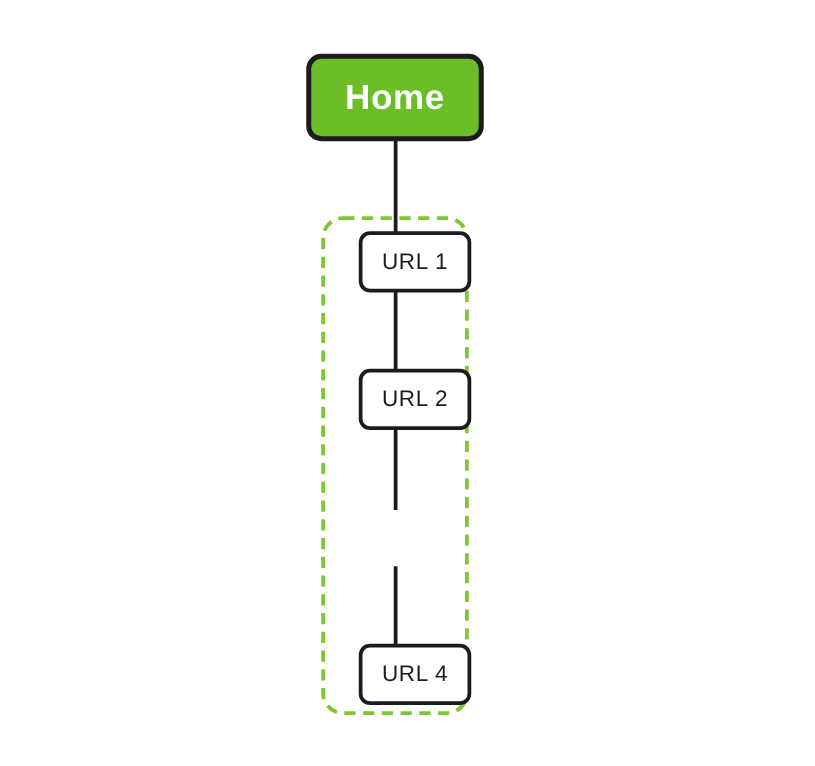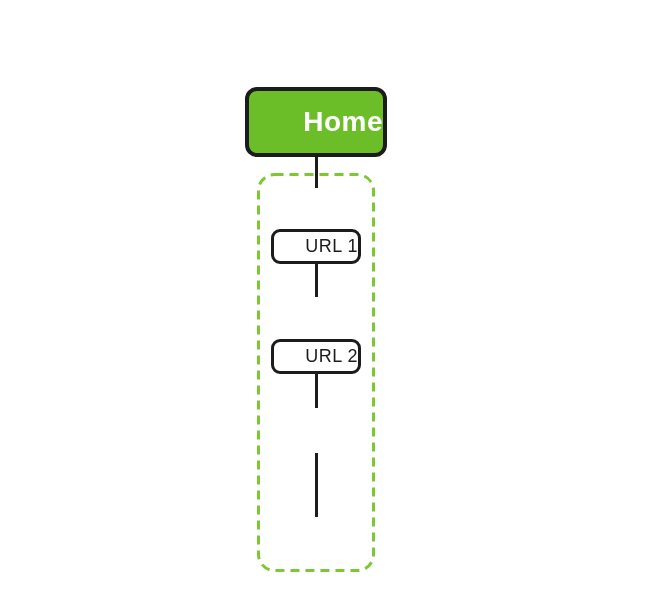--- a/index.html
+++ b/index.html
@@ -18,43 +18,42 @@
   .connector-layer {
     position: absolute;
     top: 0;
     left: 0;
   }
   .node {
     position: absolute;
     box-sizing: border-box;
     display: flex;
     align-items: center;
-    justify-content: flex-end;
+    justify-content: center;
     z-index: 2;
-    margin-top: 44px;
   }
   .home-node {
     left: 245px;
     top: 43px;
     width: 142px;
     height: 70px;
     background: var(--root-fill, #6cbe28);
     border: 4px solid var(--node-border, #1c1c1c);
     border-radius: 12px;
   }
   .home-node .label {
     color: var(--root-text, #ffffff);
     font-size: 28px;
     font-weight: 700;
     letter-spacing: 0.5px;
   }
   .url-node {
-    left: 271px;
+    left: 287px;
     width: 90px;
-    height: 35px;
+    height: 49px;
     background: var(--node-fill, #ffffff);
     border: 3px solid var(--node-border, #1c1c1c);
     border-radius: 9px;
   }
   .url-node .label {
     color: var(--node-text, #1c1c1c);
     font-size: 18px;
     font-weight: 500;
     letter-spacing: 0.5px;
   }
@@ -82,14 +81,17 @@
 
   <div class="node url-node n1">
     <span class="label">URL 1</span>
   </div>
 
   <div class="node url-node n2">
     <span class="label">URL 2</span>
   </div>
 
 
+  <div class="node url-node n4">
+    <span class="label">URL 4</span>
+  </div>
 
 </div>
 
 </body></html>

